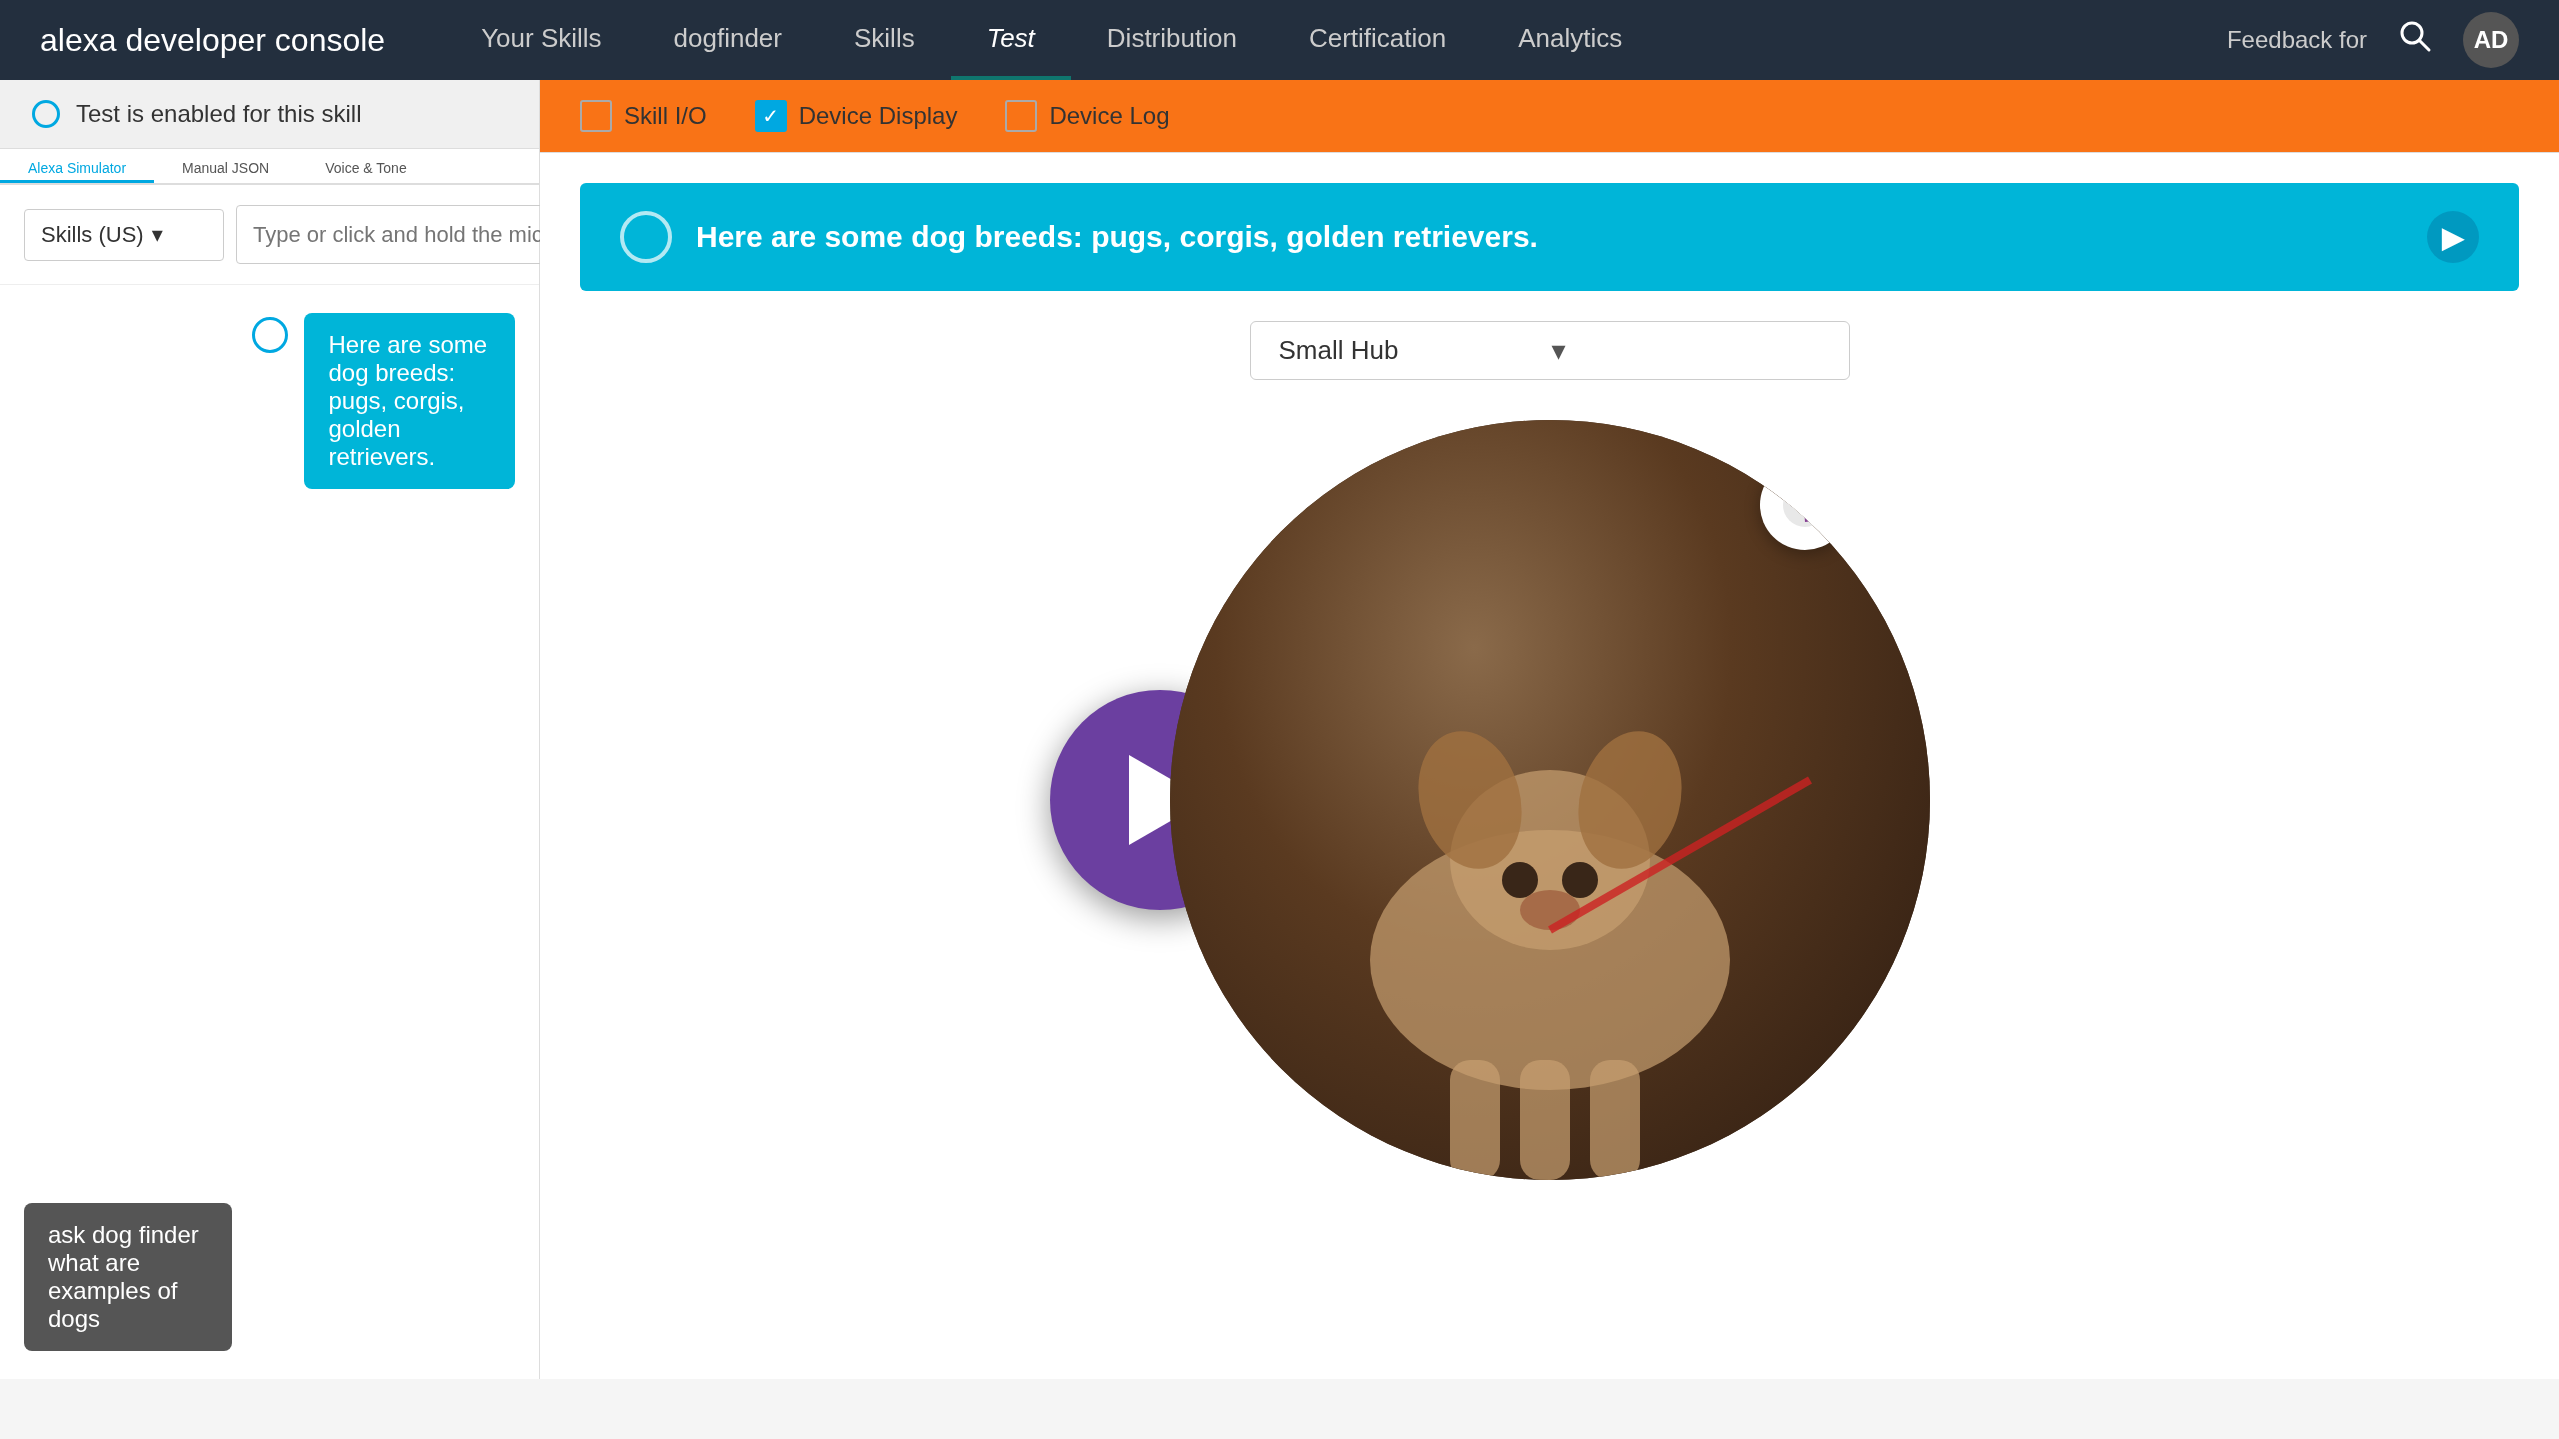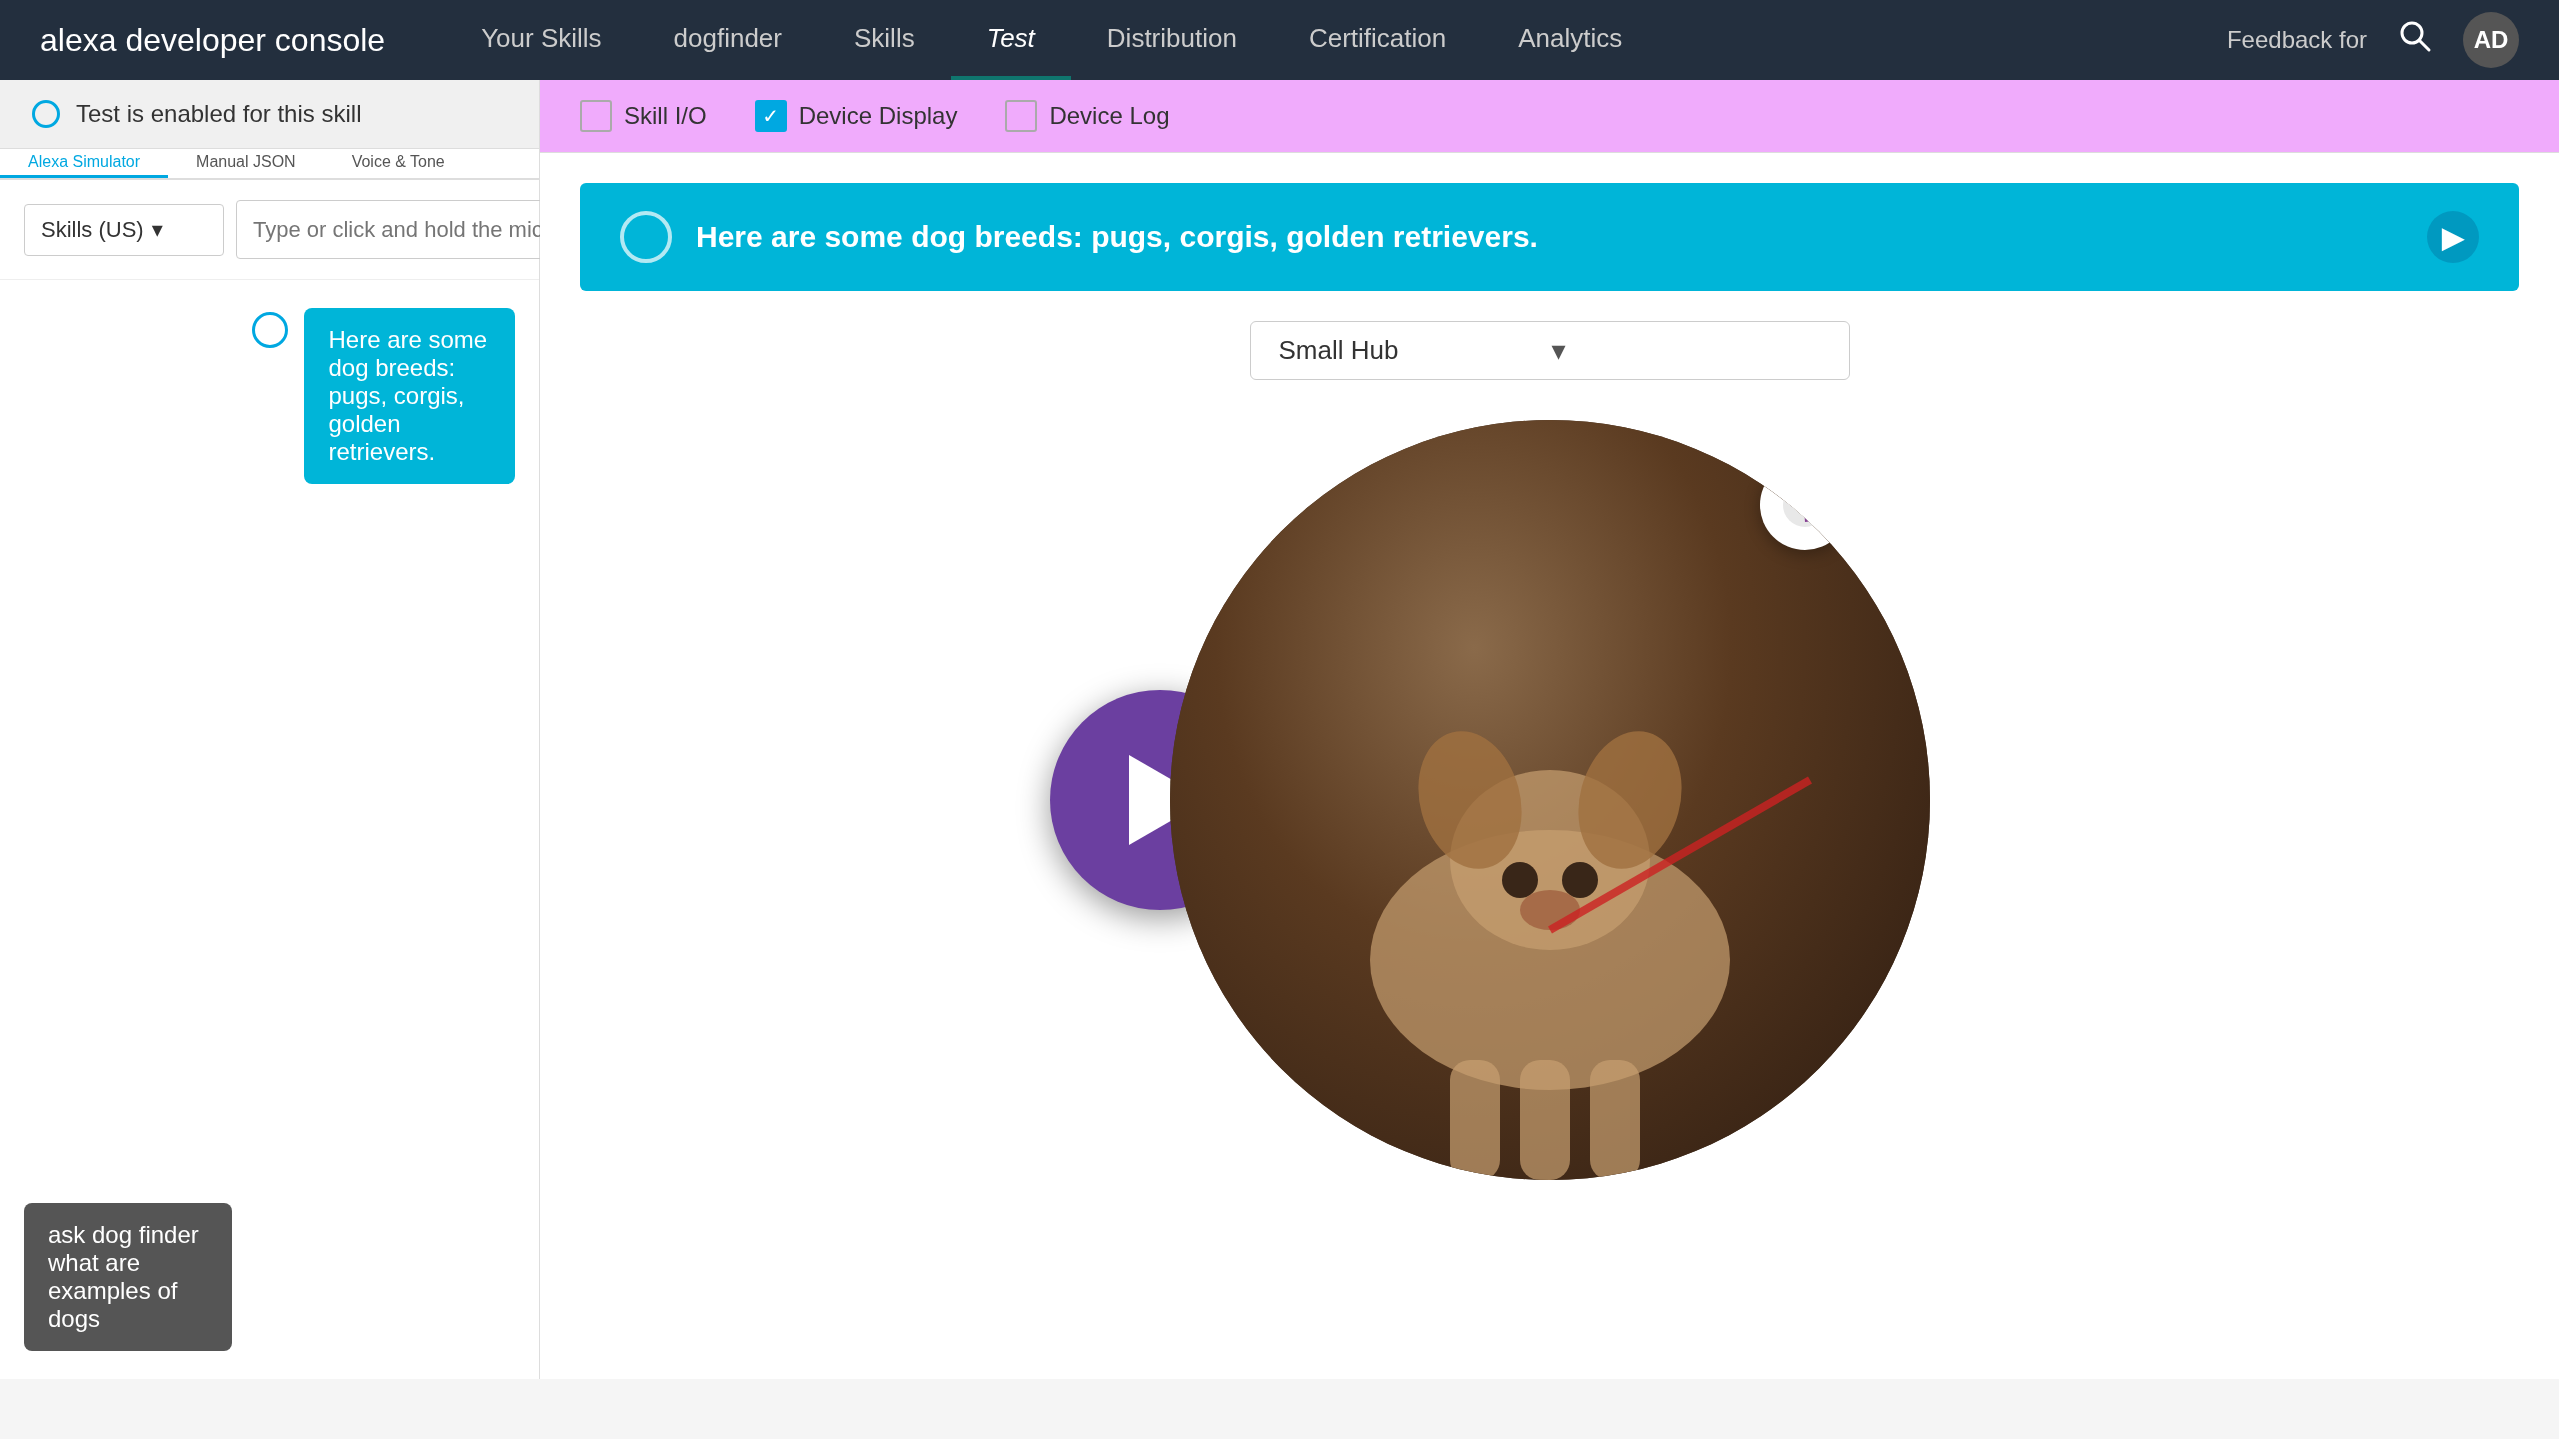--- a/index.html
+++ b/index.html
@@ -110,24 +110,25 @@
       color: #333;
     }
 
     
     .tabs-row {
       display: flex;
       border-bottom: 2px solid #ddd;
     }
     .tab {
       padding: 4px 28px;
-      font-size: 16px;
+      font-size: 14px;
       color: #555;
       cursor: pointer;
       border-bottom: 3px solid transparent;
+      margin-top: 7px;
     }
     .tab.active {
       color: #00a8e1;
       border-bottom: 3px solid #00a8e1;
     }
 
     
     .input-row {
       display: flex;
       align-items: center;
@@ -220,21 +221,21 @@
       flex-direction: column;
     }
 
     
     .checkbox-toolbar {
       padding: 20px 40px;
       display: flex;
       align-items: center;
       gap: 48px;
       border-bottom: 1px solid #ddd;
-      background: #f0abfc;
+      background: #f97316;
     }
     .checkbox-item {
       display: flex;
       align-items: center;
       gap: 12px;
       cursor: pointer;
     }
     .checkbox-box {
       width: 32px;
       height: 32px;

